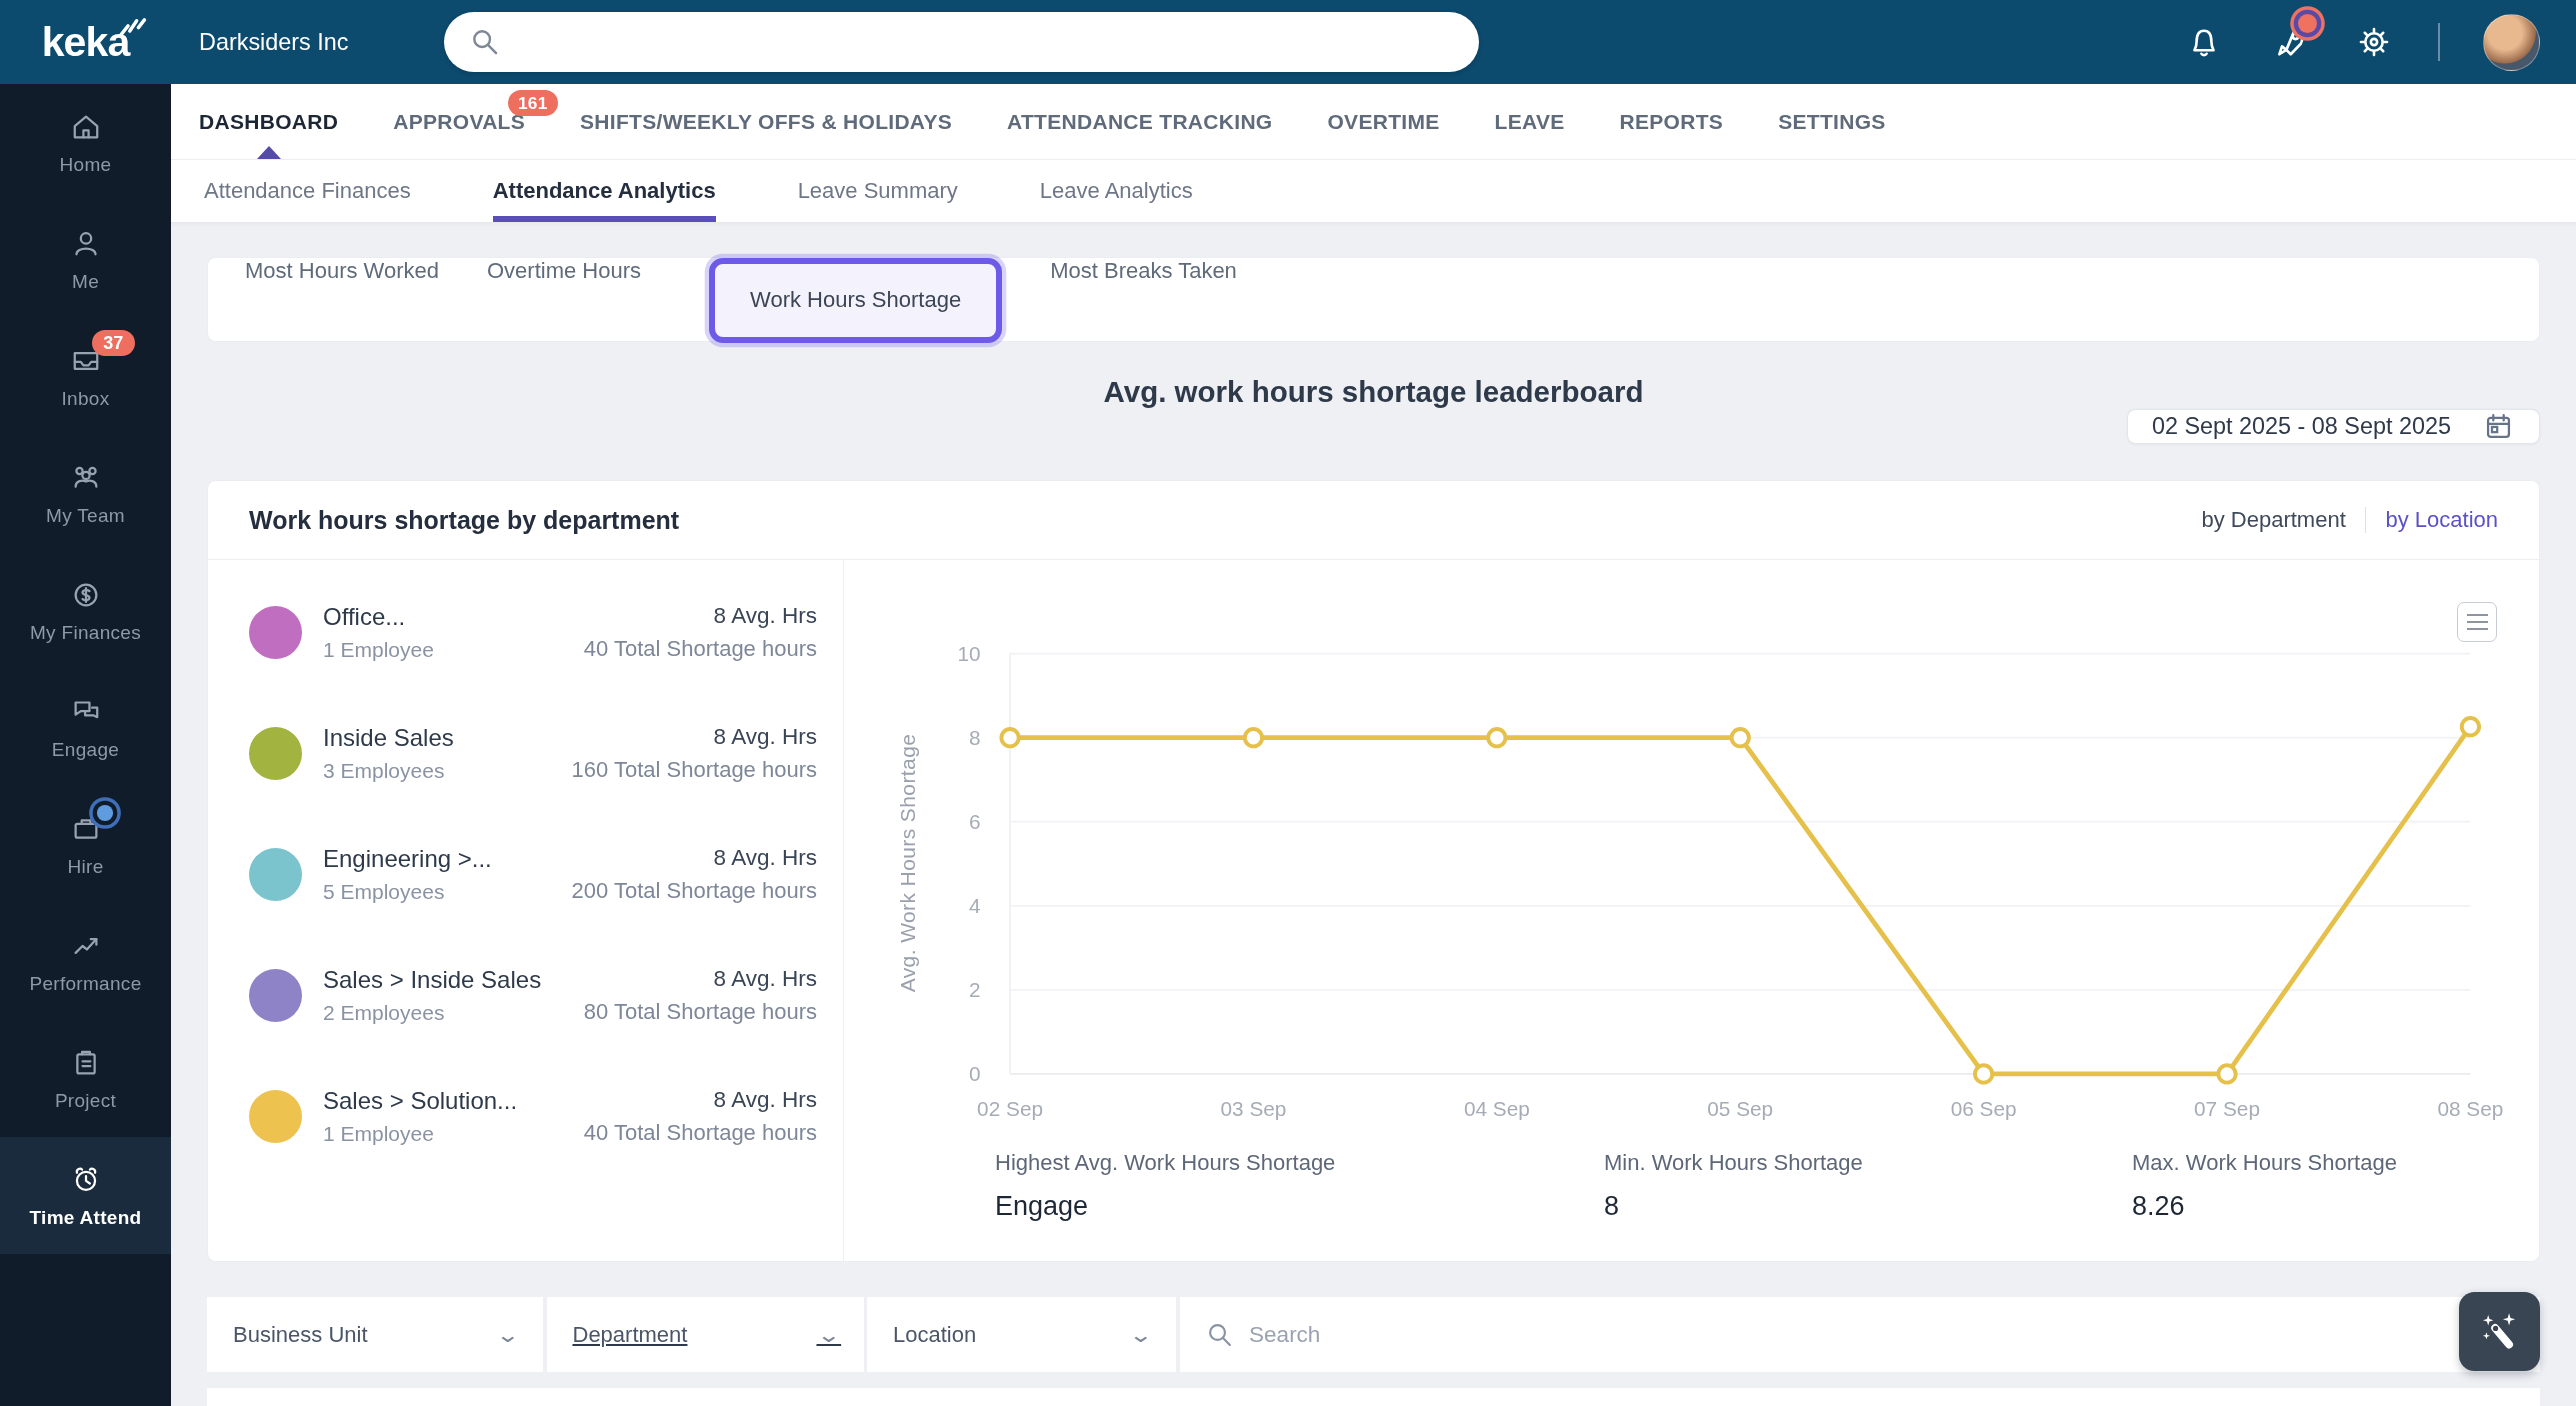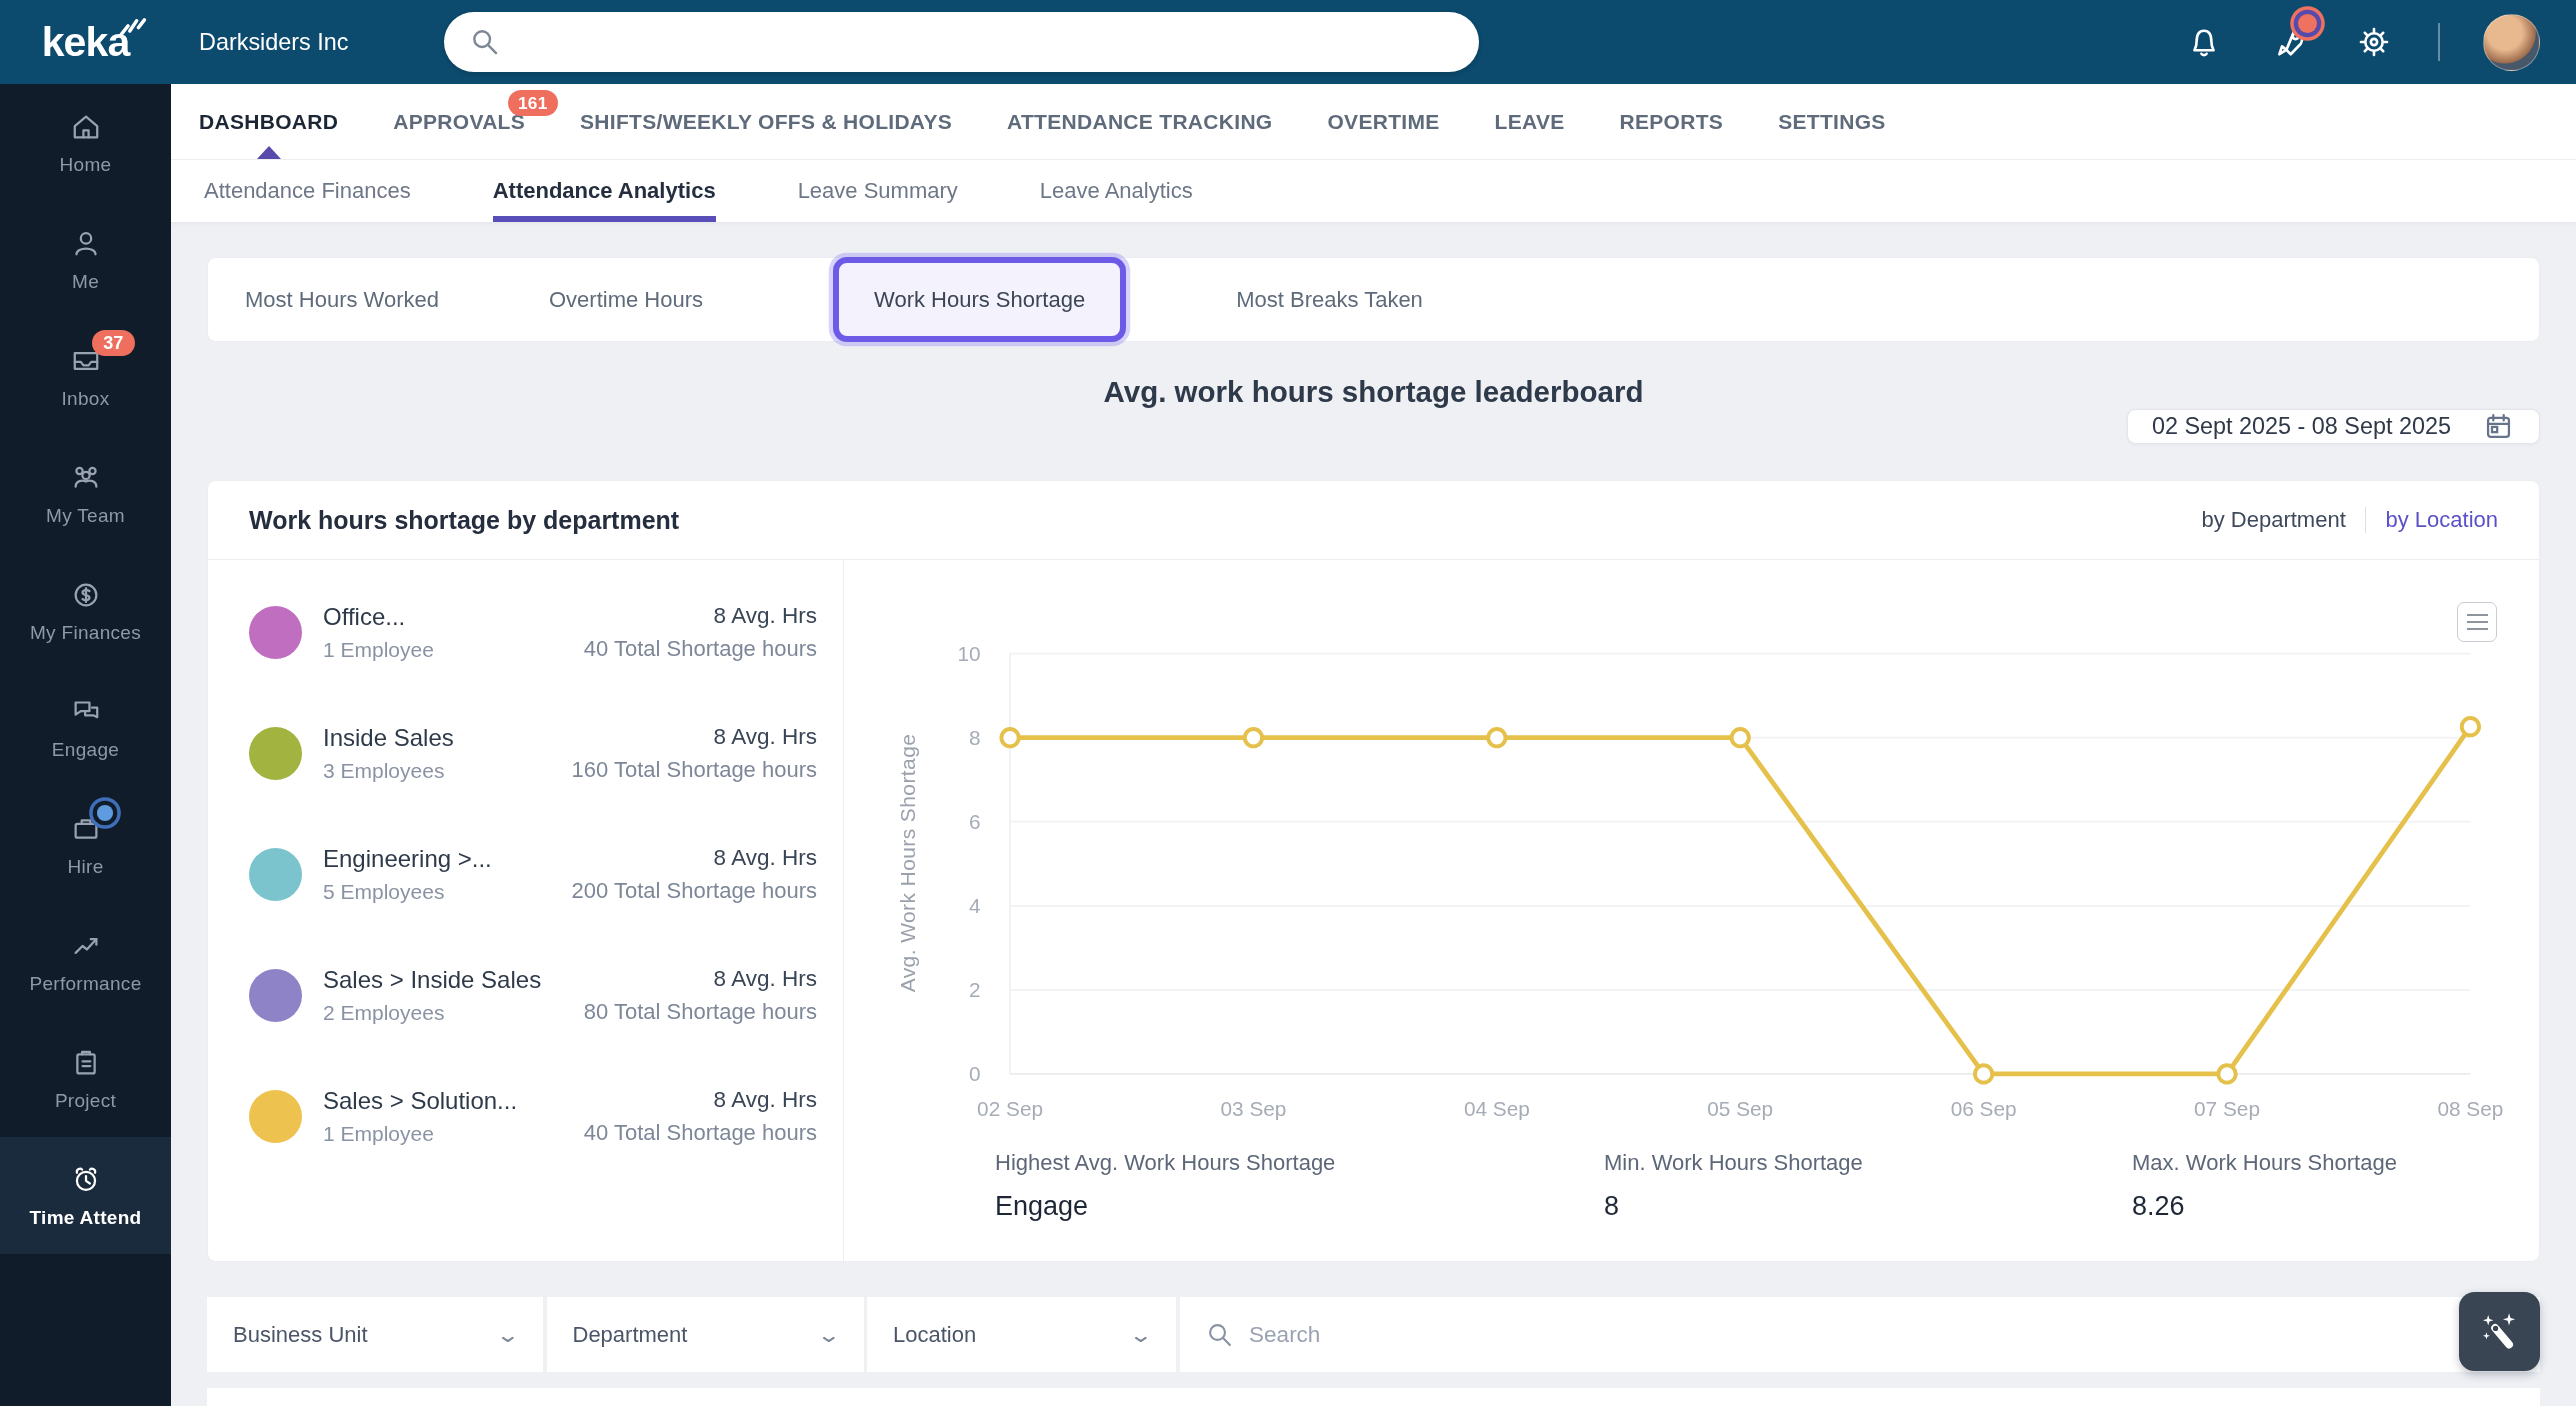--- a/index.html
+++ b/index.html
@@ -42,21 +42,21 @@
   .nav-badge { position:absolute; top:6px; right:-33px; background:#EE6F5E; color:#fff; font-size:17.3px; font-weight:600; border-radius:14px; padding:2.6px 10.4px; }
 
   .subtabs { height:63px; background:#fff; display:flex; align-items:stretch; padding:0 33px; gap:82px; border-bottom:0.9px solid #E6E8EC; box-shadow:0 1.7px 3.5px rgba(40,50,70,.04); }
   .subtab { font-size:22px; color:#6E7787; display:flex; align-items:center; cursor:pointer; position:relative; white-space:nowrap; }
   .subtab.active { color:#252E3E; font-weight:600; }
   .subtab.active::after { content:""; position:absolute; bottom:0; left:0; right:0; height:6px; background:#5A4FB8; }
 
   .content { position:absolute; left:0; top:140px; width:2405px; height:1183px; padding:0 36px 0 36px; }
 
   
-  .seg-card { position:absolute; left:36px; top:33px; width:2333px; height:85px; background:#fff; border:0.9px solid #ECEDF1; border-radius:8.7px; display:flex; align-items:center; padding:0 37px; gap:110px; }
+  .seg-card { position:absolute; left:36px; top:33px; width:2333px; height:85px; background:#fff; border:0.9px solid #ECEDF1; border-radius:8.7px; display:flex; align-items:flex-start; padding:0 37px; gap:48px; }
   .seg-item { font-size:22px; color:#5F6B7A; cursor:pointer; white-space:nowrap; }
   .seg-highlight { flex-shrink:0; border:6px solid #6D5BE8; background:#F4F2FD; border-radius:14px; padding:23.4px 35px; box-shadow:0 0 0 4.3px rgba(124,108,238,.30); display:flex; align-items:center;margin-left:20px; }
   .seg-highlight .seg-item { color:#3C4554; }
 
   .heading-row { position:absolute; left:36px; top:151px; width:2333px; height:62px; display:flex; align-items:center;flex-direction:column; }
   .page-heading { font-size:29.5px; font-weight:600; color:#2E3A4A; }
   .date-picker { margin-left:auto; height:62px; background:#fff; border:0.9px solid #E2E5EA; border-radius:8.7px; display:flex; align-items:center; gap:31px; padding:0 24px; cursor:pointer; box-shadow:0 0.9px 2.6px rgba(40,50,70,.05); }
   .date-text { font-size:23.4px; color:#2F3949; }
 
   
@@ -86,21 +86,21 @@
   .stats-row { position:absolute; top:590px; left:0; width:100%; }
   .stat { position:absolute; top:0; }
   .stat-label { font-size:22px; color:#5D6778; }
   .stat-value { font-size:27px; color:#1E2736; margin-top:14.7px; }
 
   
   .filter-bar { position:absolute; left:36px; top:1073px; width:2333px; height:75px; display:flex; gap:3.5px; }
   .filter-cell { background:#fff; height:100%; display:flex; align-items:center; padding:0 26px; cursor:pointer; }
   .filter-cell .f-label { font-size:22px; color:#4A5568; }
   .filter-cell .chev { margin-left:auto; color:#7D8798; font-size:21px; transform:scaleX(1.4); }
-  .fc-bu { width:336px; } .fc-dept { width:317px; } .fc-loc { width:309px; }
+  .fc-bu { width:336px; } .fc-dept { width:317px;text-decoration:underline; } .fc-loc { width:309px; }
   .fc-search { flex:1; }
   .fc-search input { border:none; outline:none; font-size:22.5px; flex:1; margin-left:15.6px; color:#3b4454; font-family:inherit; }
   .fc-search input::placeholder { color:#9AA2B1; }
 
   .wand-btn { position:absolute; right:36px; top:1068px; width:81px; height:79px; background:#3A4554; border-radius:15.6px; display:flex; align-items:center; justify-content:center; cursor:pointer; z-index:5; box-shadow:0 3.5px 8.7px rgba(20,30,50,.25); }
   .bottom-strip { position:absolute; left:36px; top:1164px; width:2333px; height:19px; background:#fff; }
 
   svg { display:block; }
 </style>
 </head>

